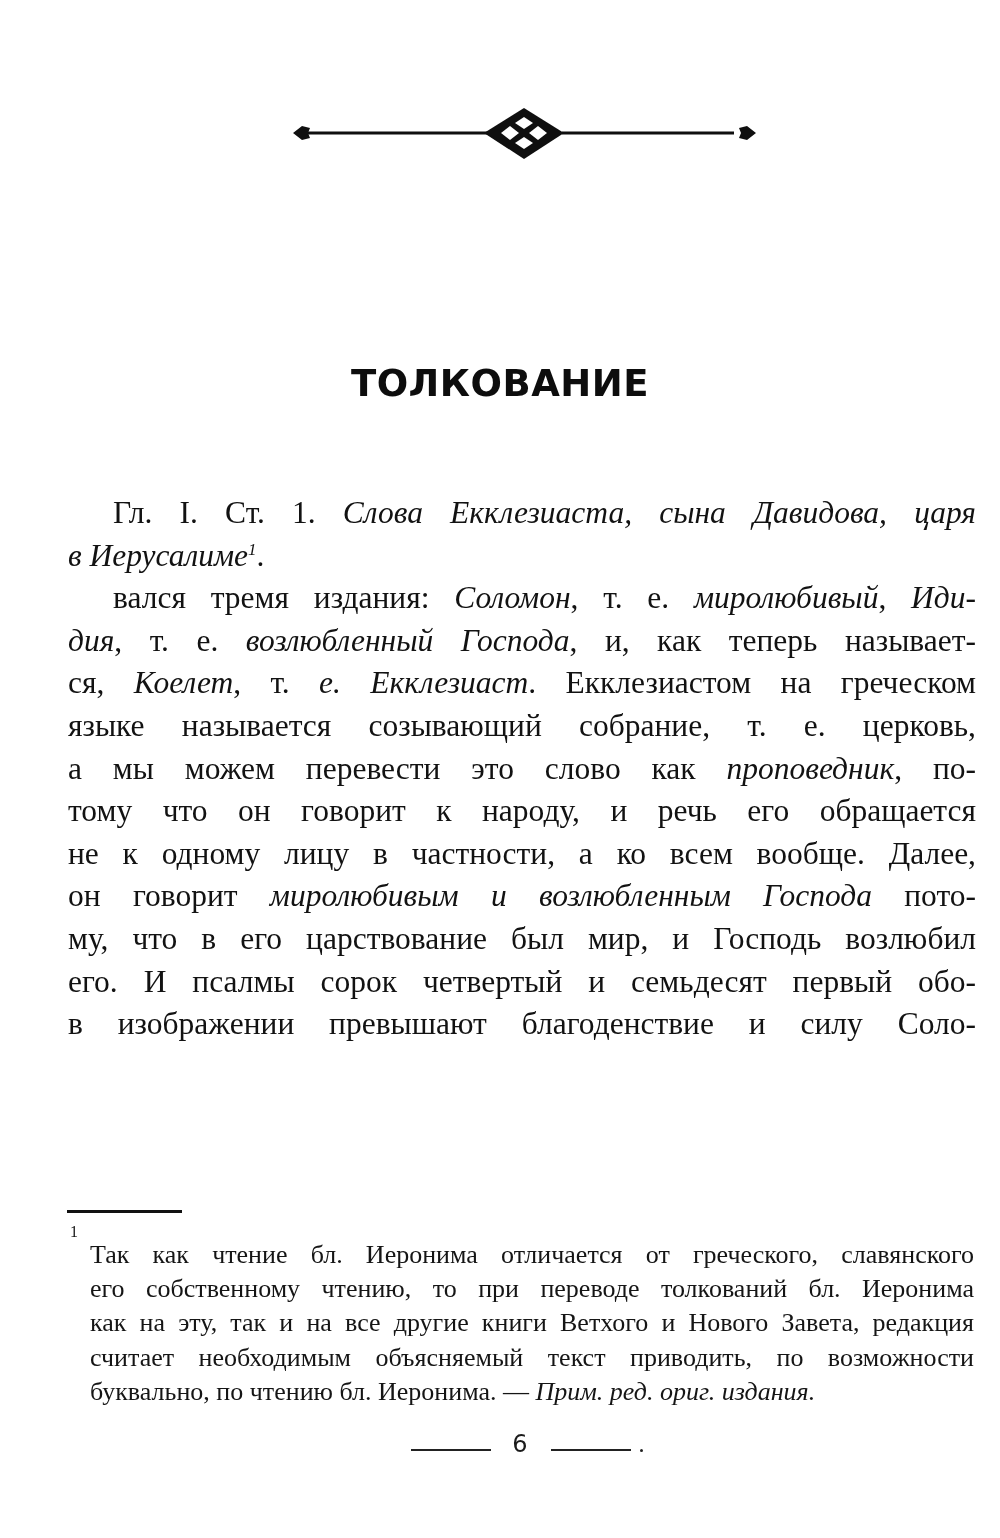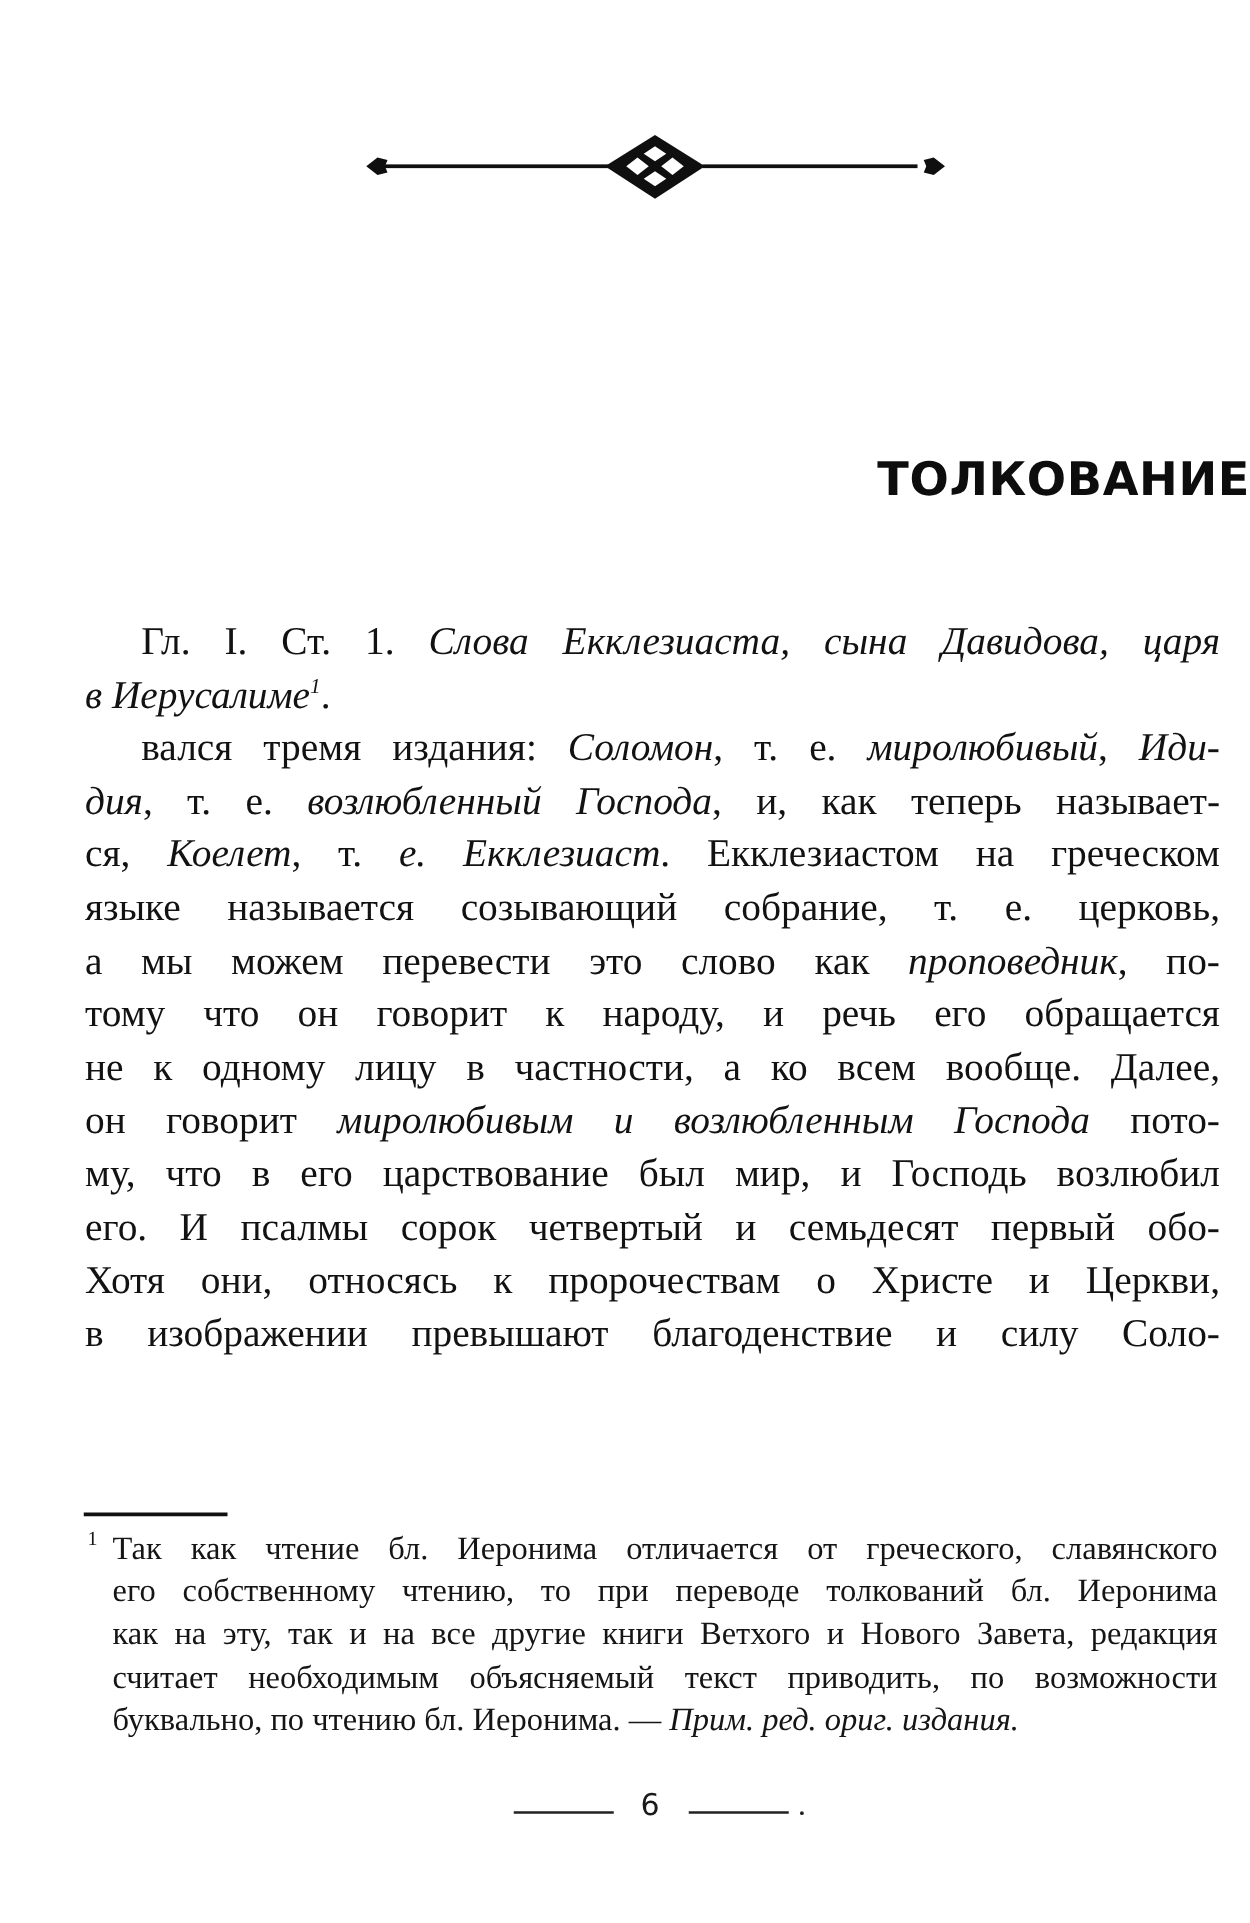--- a/index.html
+++ b/index.html
@@ -20,21 +20,21 @@
       left: 288px;
       top: 104px;
       width: 474px;
       height: 60px;
     }
     .heading {
       position: absolute;
       left: 0;
       top: 362px;
       width: 1000px;
-      text-align: right;
+      text-align: center;
       font-family: "DejaVu Sans", "Liberation Sans", sans-serif;
       font-weight: bold;
       font-size: 37px;
       letter-spacing: 0.5px;
       color: #0d0d0d;
     }
     .body-text {
       position: absolute;
       left: 68px;
       top: 492px;
@@ -89,20 +89,21 @@
     }
     .footnote .fn-mark {
       position: absolute;
       left: 2px;
       top: 2px;
       font-size: 16px;
       line-height: 16px;
     }
     .footnote .fn-body {
       margin-left: 22px;
+      margin-top: 16px;
     }
     .page-number-row {
       position: absolute;
       left: 0;
       top: 1428px;
       width: 1000px;
       height: 40px;
     }
     .pn-rule-left {
       position: absolute;
@@ -170,21 +171,20 @@
       <span class="line"><span>вался тремя издания: </span><i>Соломон</i><span>, т. е. </span><i>миролюбивый</i><span>, </span><i>Иди-</i></span>
       <span class="line"><i>дия</i><span>, т. е. </span><i>возлюбленный Господа</i><span>, и, как теперь называет-</span></span>
       <span class="line"><span>ся, </span><i>Коелет</i><span>, т. </span><i>е. Екклезиаст</i><span>. Екклезиастом на греческом</span></span>
       <span class="line"><span>языке называется созывающий собрание, т. е. церковь,</span></span>
       <span class="line"><span>а мы можем перевести это слово как </span><i>проповедник</i><span>, по-</span></span>
       <span class="line"><span>тому что он говорит к народу, и речь его обращается</span></span>
       <span class="line"><span>не к одному лицу в частности, а ко всем вообще. Далее,</span></span>
       <span class="line"><span>он говорит </span><i>миролюбивым и возлюбленным Господа</i><span> пото-</span></span>
       <span class="line"><span>му, что в его царствование был мир, и Господь возлюбил</span></span>
       <span class="line"><span>его. И псалмы сорок четвертый и семьдесят первый обо-</span></span>
-      <span class="line"><span>Хотя они, относясь к пророчествам о Христе и Церкви,</span></span>
       <span class="line"><span>в изображении превышают благоденствие и силу Соло-</span></span>
     </p>
 </div>
 
 <div class="footnote-rule"></div>
 <div class="footnote">
   <span class="fn-mark">1</span>
   <div class="fn-body" id="footnote-body">
       <span class="line"><span>Так как чтение бл. Иеронима отличается от греческого, славянского</span></span>
       <span class="line"><span>его собственному чтению, то при переводе толкований бл. Иеронима</span></span>

